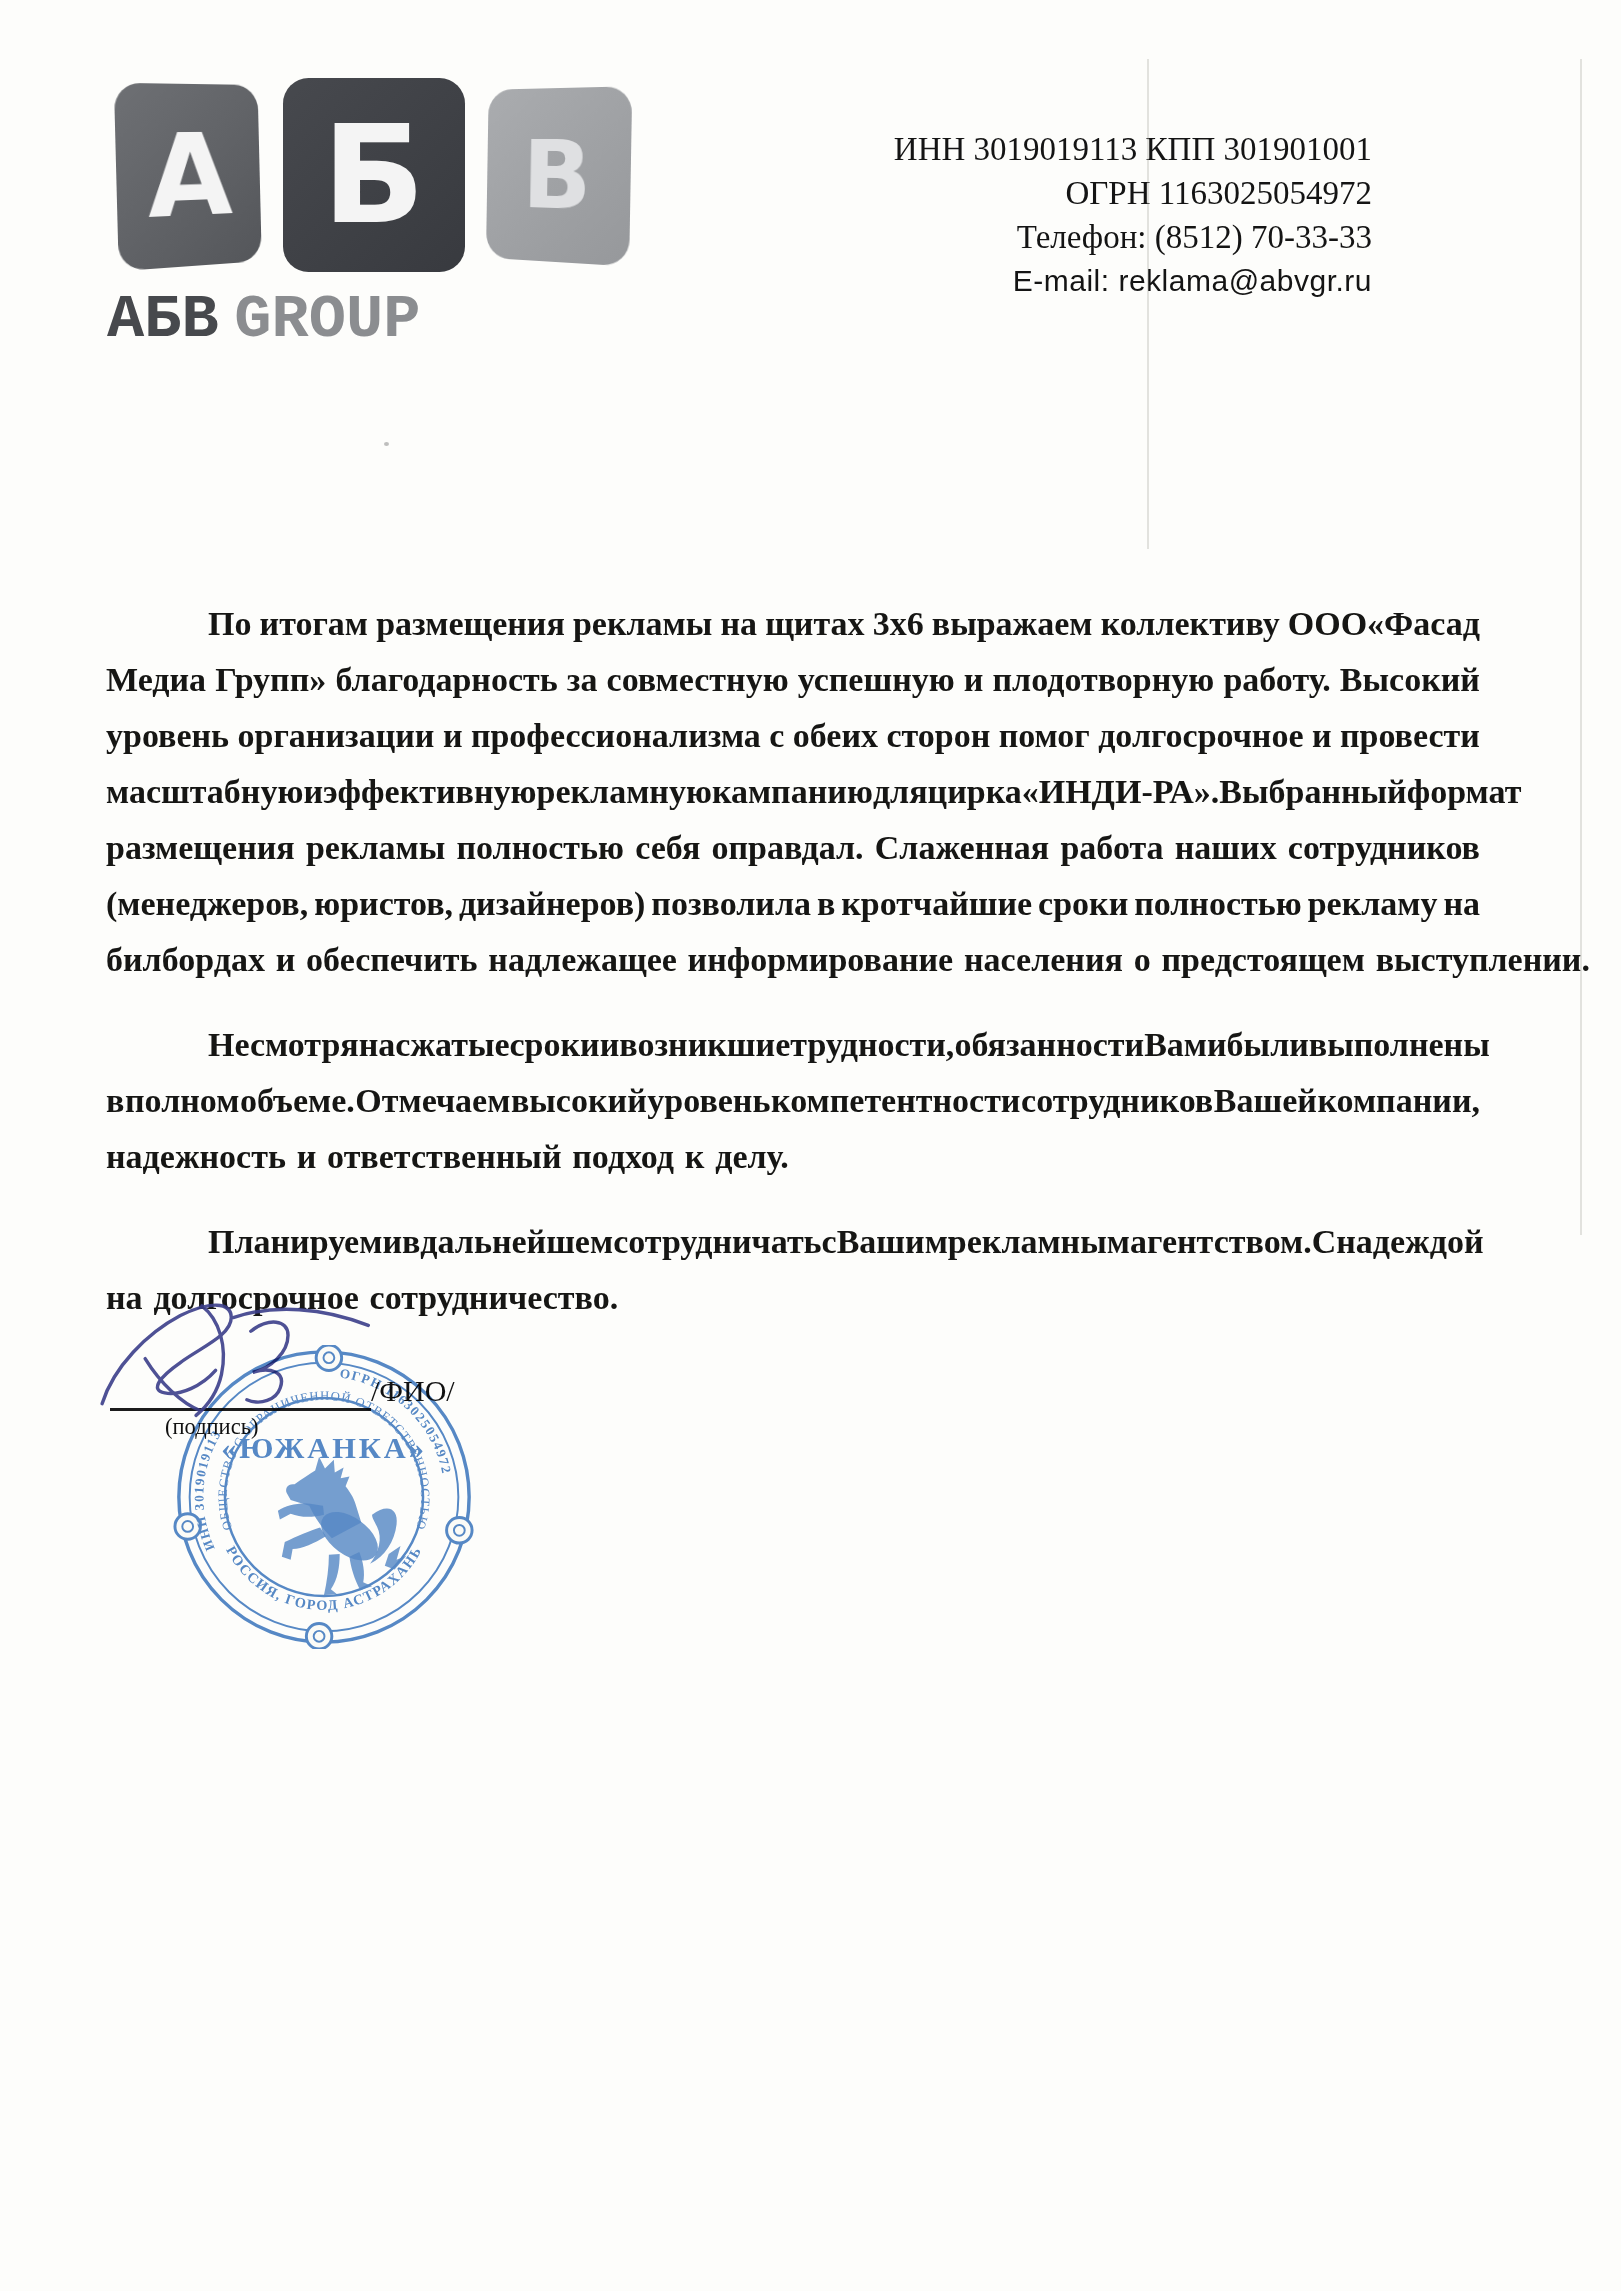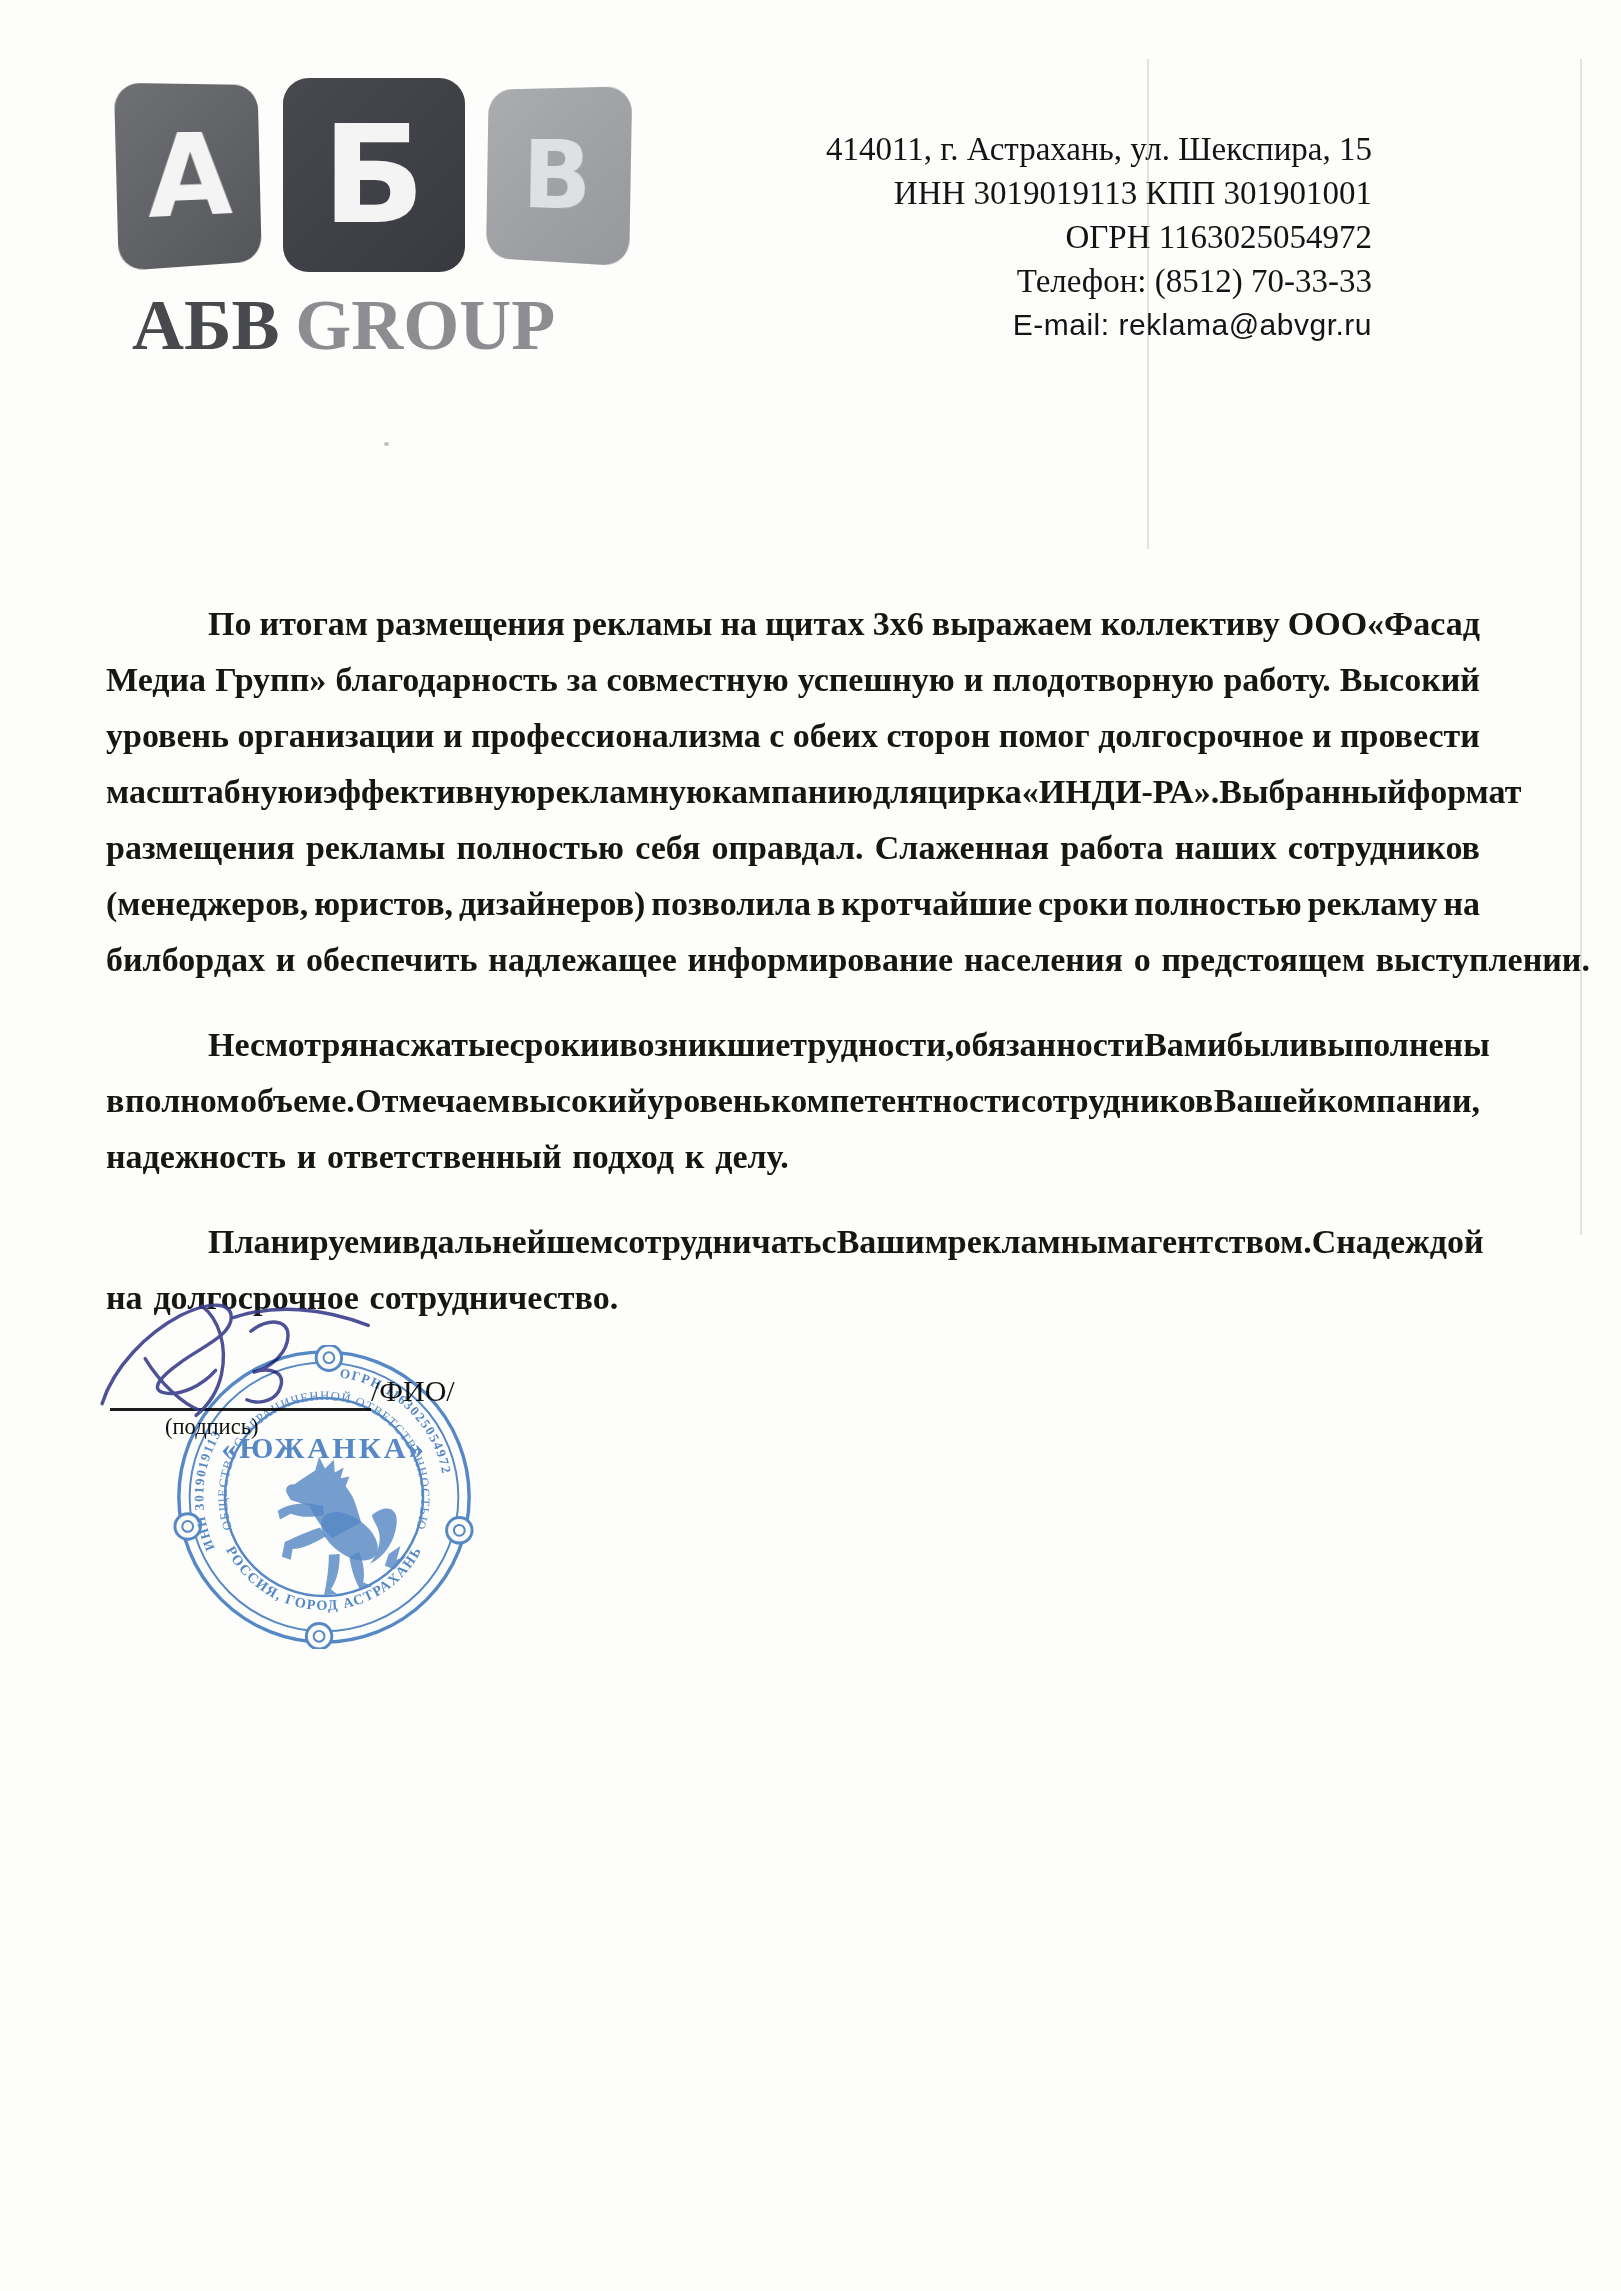--- a/index.html
+++ b/index.html
@@ -24,23 +24,23 @@
   }
   .tile-a{width:149px;height:182px;font-size:114px;
     background:linear-gradient(135deg,#6e7074,#54565a);
     transform:perspective(588px) rotateY(16deg) rotate(-1.5deg);}
   .tile-b{width:182px;height:194px;font-size:135px;
     background:linear-gradient(135deg,#47494e,#383a3f);}
   .tile-v{width:149px;height:174px;font-size:94px;color:#dfe0e2;
     background:linear-gradient(135deg,#aaacaf,#96989b);
     transform:perspective(588px) rotateY(-16deg) rotate(1deg);}
   .wordmark{
-    position:absolute;left:132px;top:284px;
-    font-family:Liberation Serif, serif;font-weight:bold;
-    font-size:72px;letter-spacing:0px;white-space:nowrap;
+    position:absolute;left:107px;top:284px;
+    font-family:Liberation Mono, monospace;font-weight:bold;
+    font-size:62px;letter-spacing:0px;white-space:nowrap;
   }
   .wordmark .wm-dark{color:#47494d;}
   .wordmark .wm-light{color:#8b8d90;margin-left:15.7px;}
 
   .contact{
     position:absolute;top:127px;left:745px;width:627px;
     text-align:right;font-size:33px;line-height:44px;color:#141414;
   }
   .contact .email-line{
     font-family:"Liberation Sans", sans-serif;
@@ -98,21 +98,20 @@
     </div>
     <div class="tile tile-v">
       <span>В</span>
     </div>
   </div>
   <div class="wordmark">
     <span class="wm-dark">АБВ</span><span class="wm-light">GROUP</span>
   </div>
 
   <div class="contact">
-    <div>414011, г. Астрахань, ул. Шекспира, 15</div>
     <div>ИНН 3019019113 КПП 301901001</div>
     <div>ОГРН 1163025054972</div>
     <div>Телефон: (8512) 70-33-33</div>
     <div class="email-line">E-mail: reklama@abvgr.ru</div>
   </div>
 
   <div class="letter-body">
     <div class="para">
         <div class="jline">
           <span>По</span>

